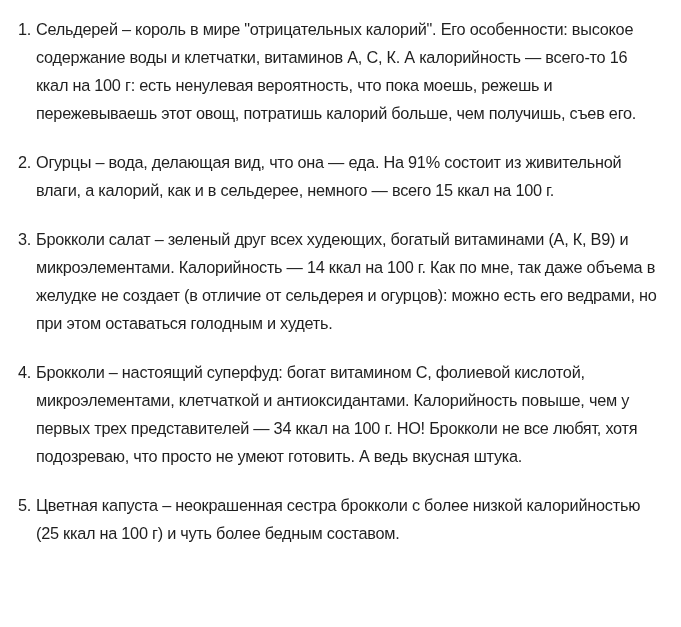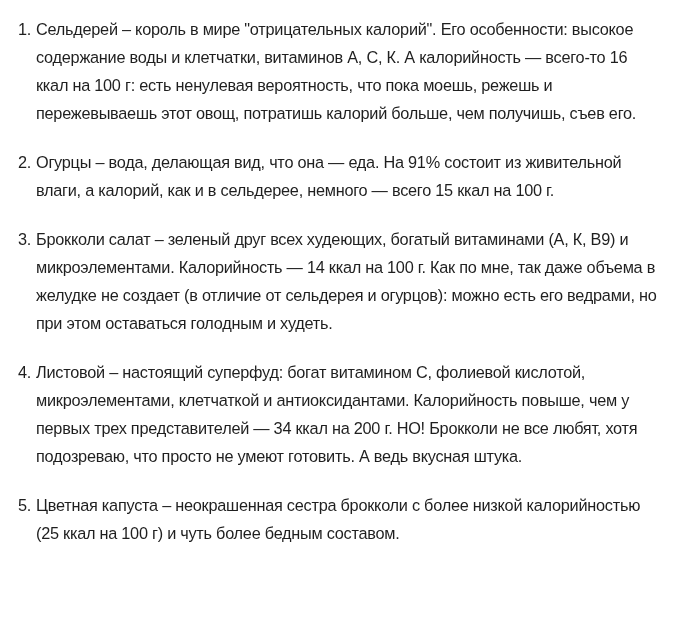--- a/index.html
+++ b/index.html
@@ -34,19 +34,19 @@
   <li class="item">
     <span class="num">2.</span>
     <b>Огурцы</b><span> – вода, делающая вид, что она — еда. На 91% состоит из живительной влаги, а калорий, как и в сельдерее, немного — всего 15 ккал на 100 г.</span>
   </li>
   <li class="item">
     <span class="num">3.</span>
     <b>Брокколи салат</b><span> – зеленый друг всех худеющих, богатый витаминами (А, К, В9) и микроэлементами. Калорийность — 14 ккал на 100 г. Как по мне, так даже объема в желудке не создает (в отличие от сельдерея и огурцов): можно есть его ведрами, но при этом оставаться голодным и худеть.</span>
   </li>
   <li class="item">
     <span class="num">4.</span>
-    <b>Листовой</b><span> – настоящий суперфуд: богат витамином С, фолиевой кислотой, микроэлементами, клетчаткой и антиоксидантами. Калорийность повыше, чем у первых трех представителей — 34 ккал на 200 г. НО! Брокколи не все любят, хотя подозреваю, что просто не умеют готовить. А ведь вкусная штука.</span>
+    <b>Брокколи</b><span> – настоящий суперфуд: богат витамином С, фолиевой кислотой, микроэлементами, клетчаткой и антиоксидантами. Калорийность повыше, чем у первых трех представителей — 34 ккал на 100 г. НО! Брокколи не все любят, хотя подозреваю, что просто не умеют готовить. А ведь вкусная штука.</span>
   </li>
   <li class="item">
     <span class="num">5.</span>
     <b>Цветная капуста</b><span> – неокрашенная сестра брокколи с более низкой калорийностью (25 ккал на 100 г) и чуть более бедным составом.</span>
   </li>
 </ol>
 
 </body></html>

